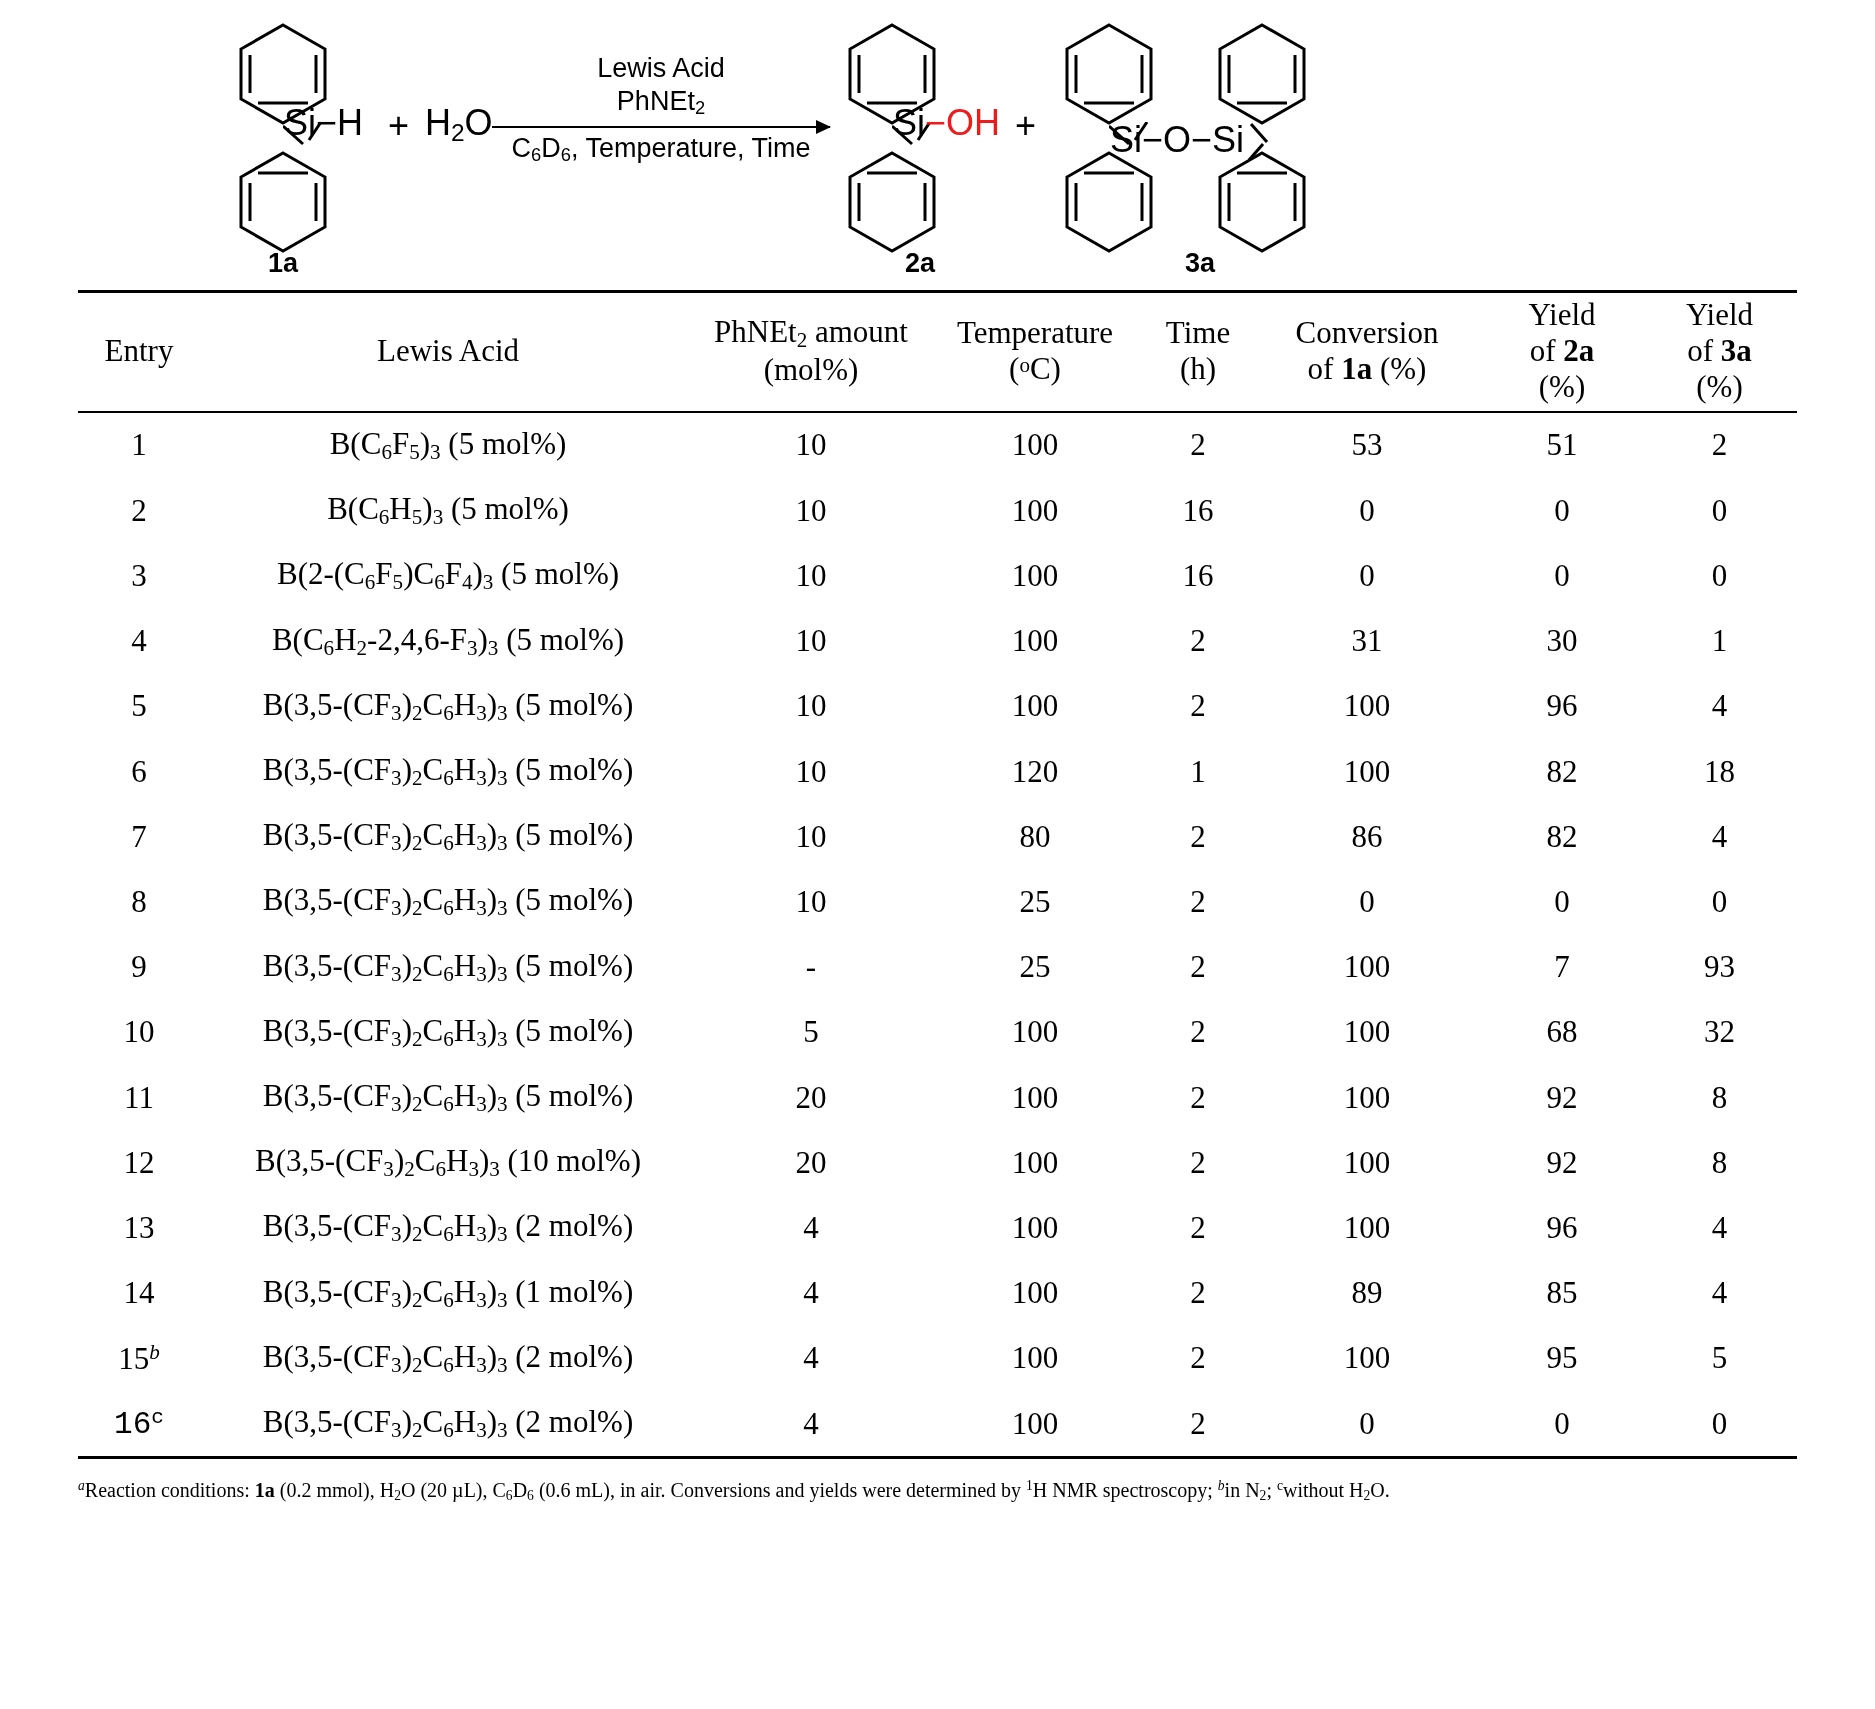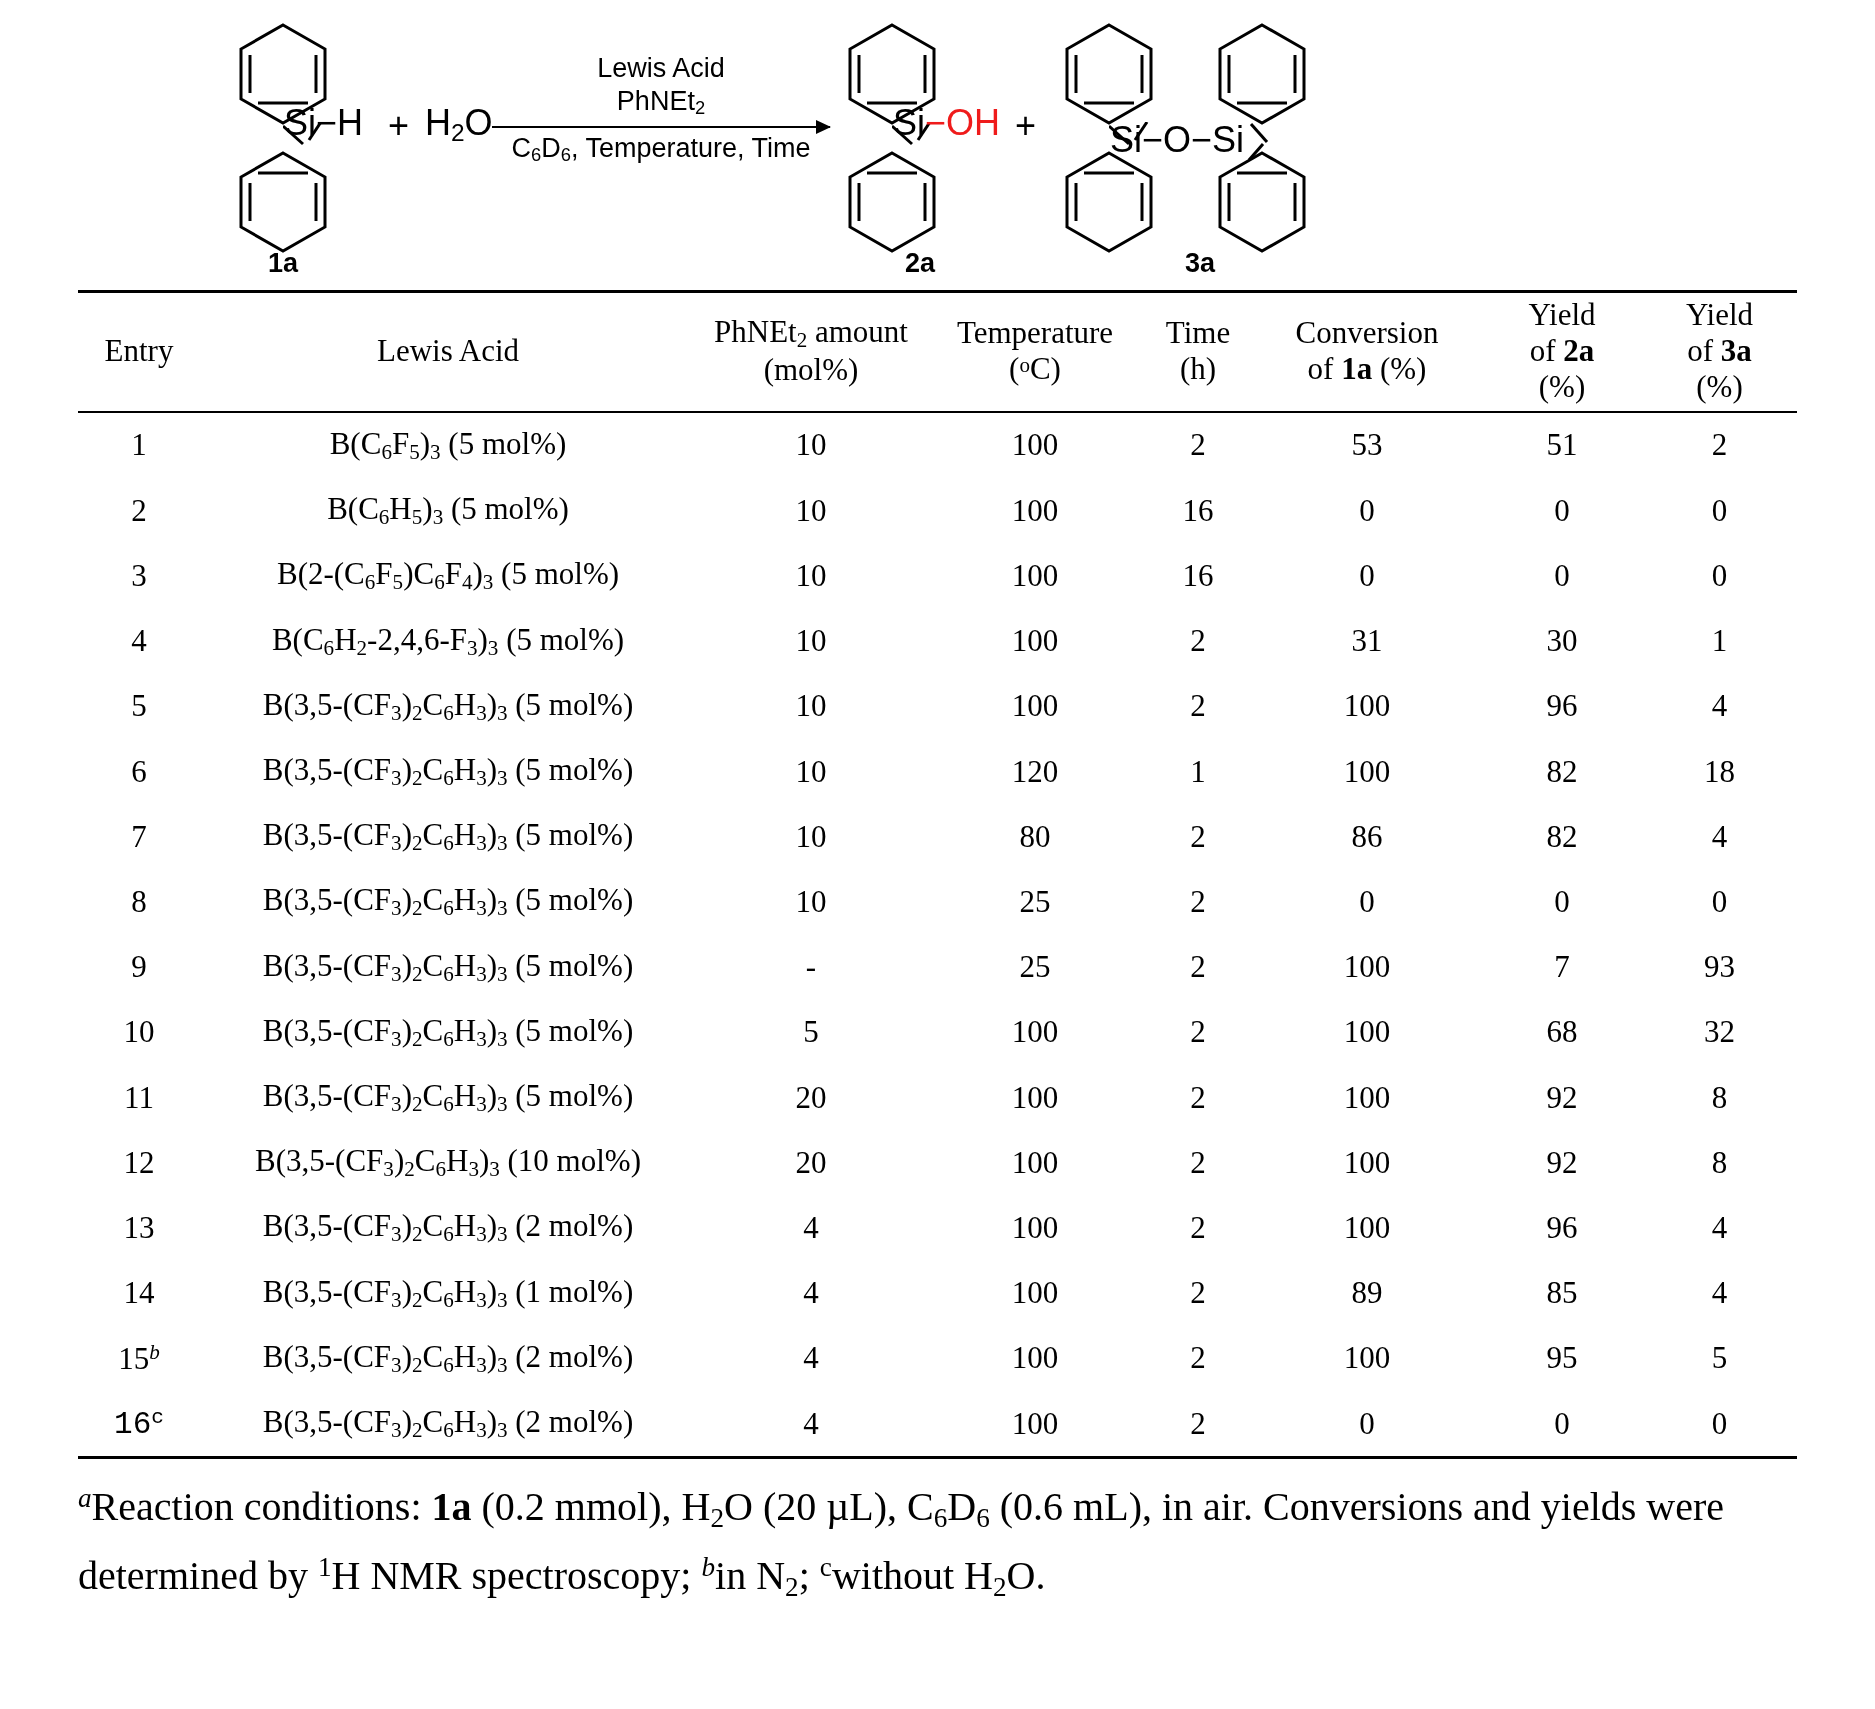--- a/index.html
+++ b/index.html
@@ -117,21 +117,21 @@
   .col-y3    { width: 155px; }
 
   sub { font-size: 0.68em; vertical-align: -0.24em; }
   sup { font-size: 0.68em; vertical-align: 0.48em; }
   .b { font-weight: bold; }
   .ital { font-style: italic; }
 
   .footnotes {
     margin: 14px 78px 0 78px;
     width: 1719px;
-    font-size: 40px;
+    font-size: 20px;
     line-height: 1.72;
   }
 </style>
 </head>
 <body>
 
 <div class="scheme">
 
   <div class="mol" style="left:236px; top:22px;">
     <div class="ring">

